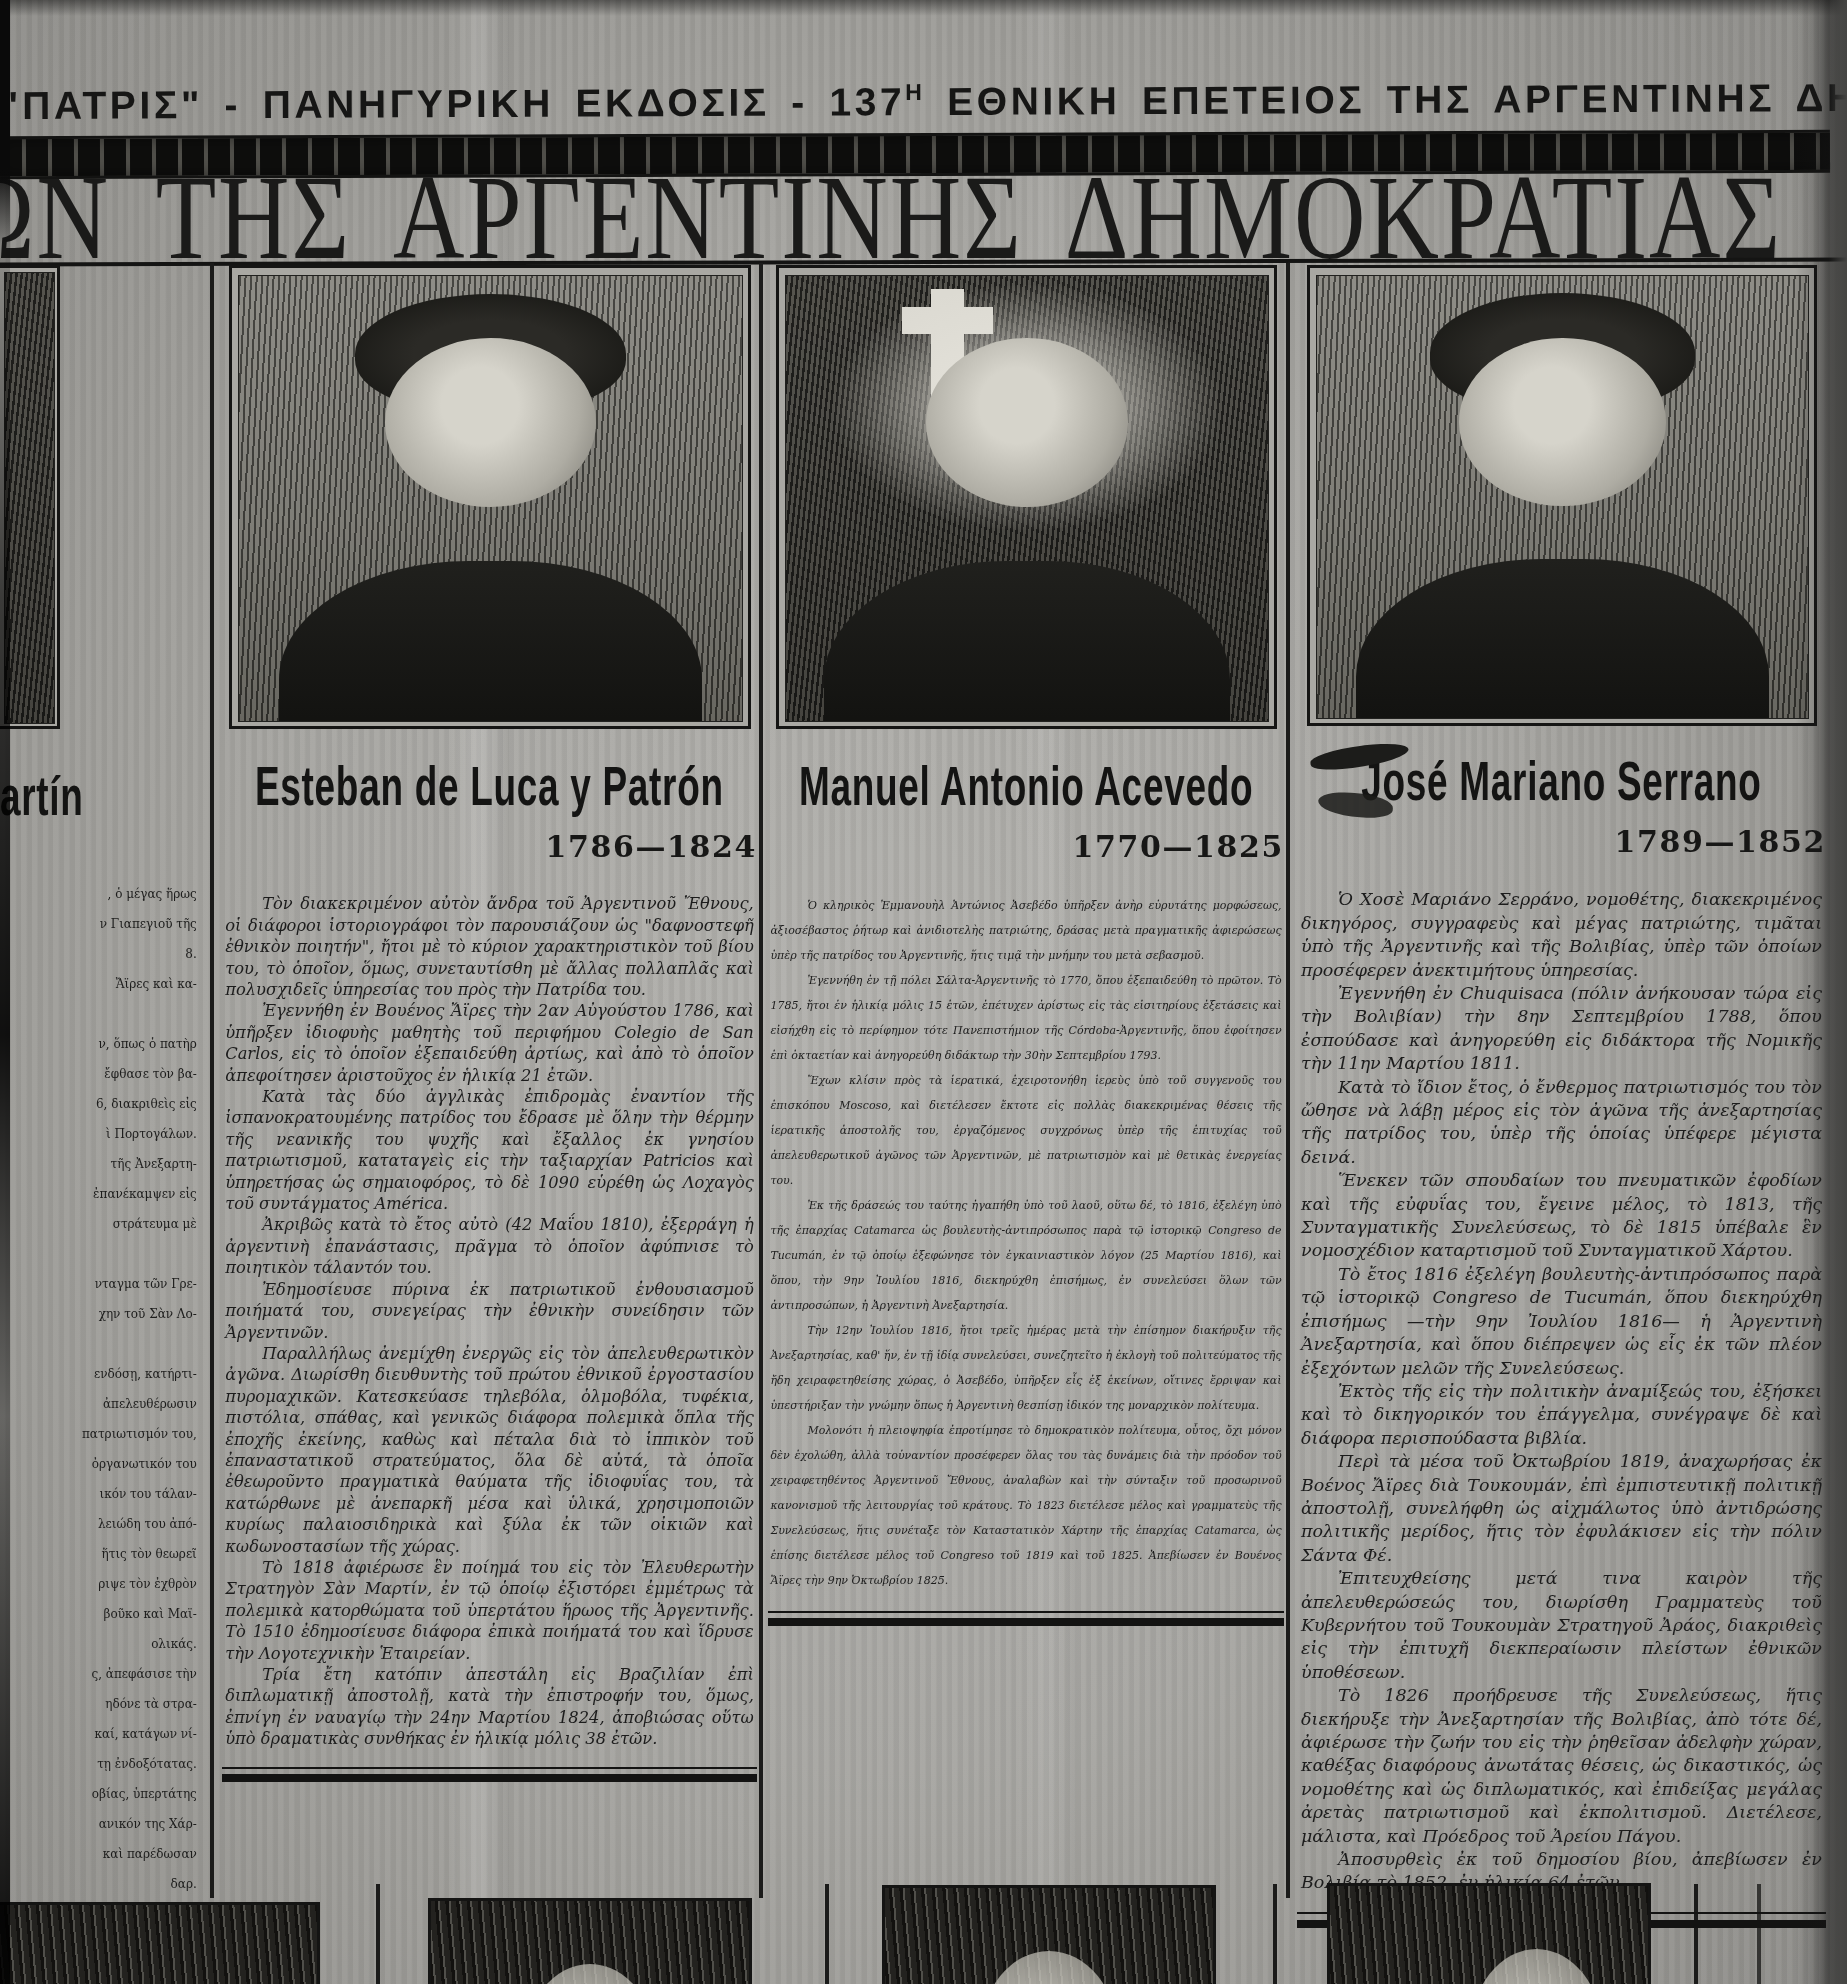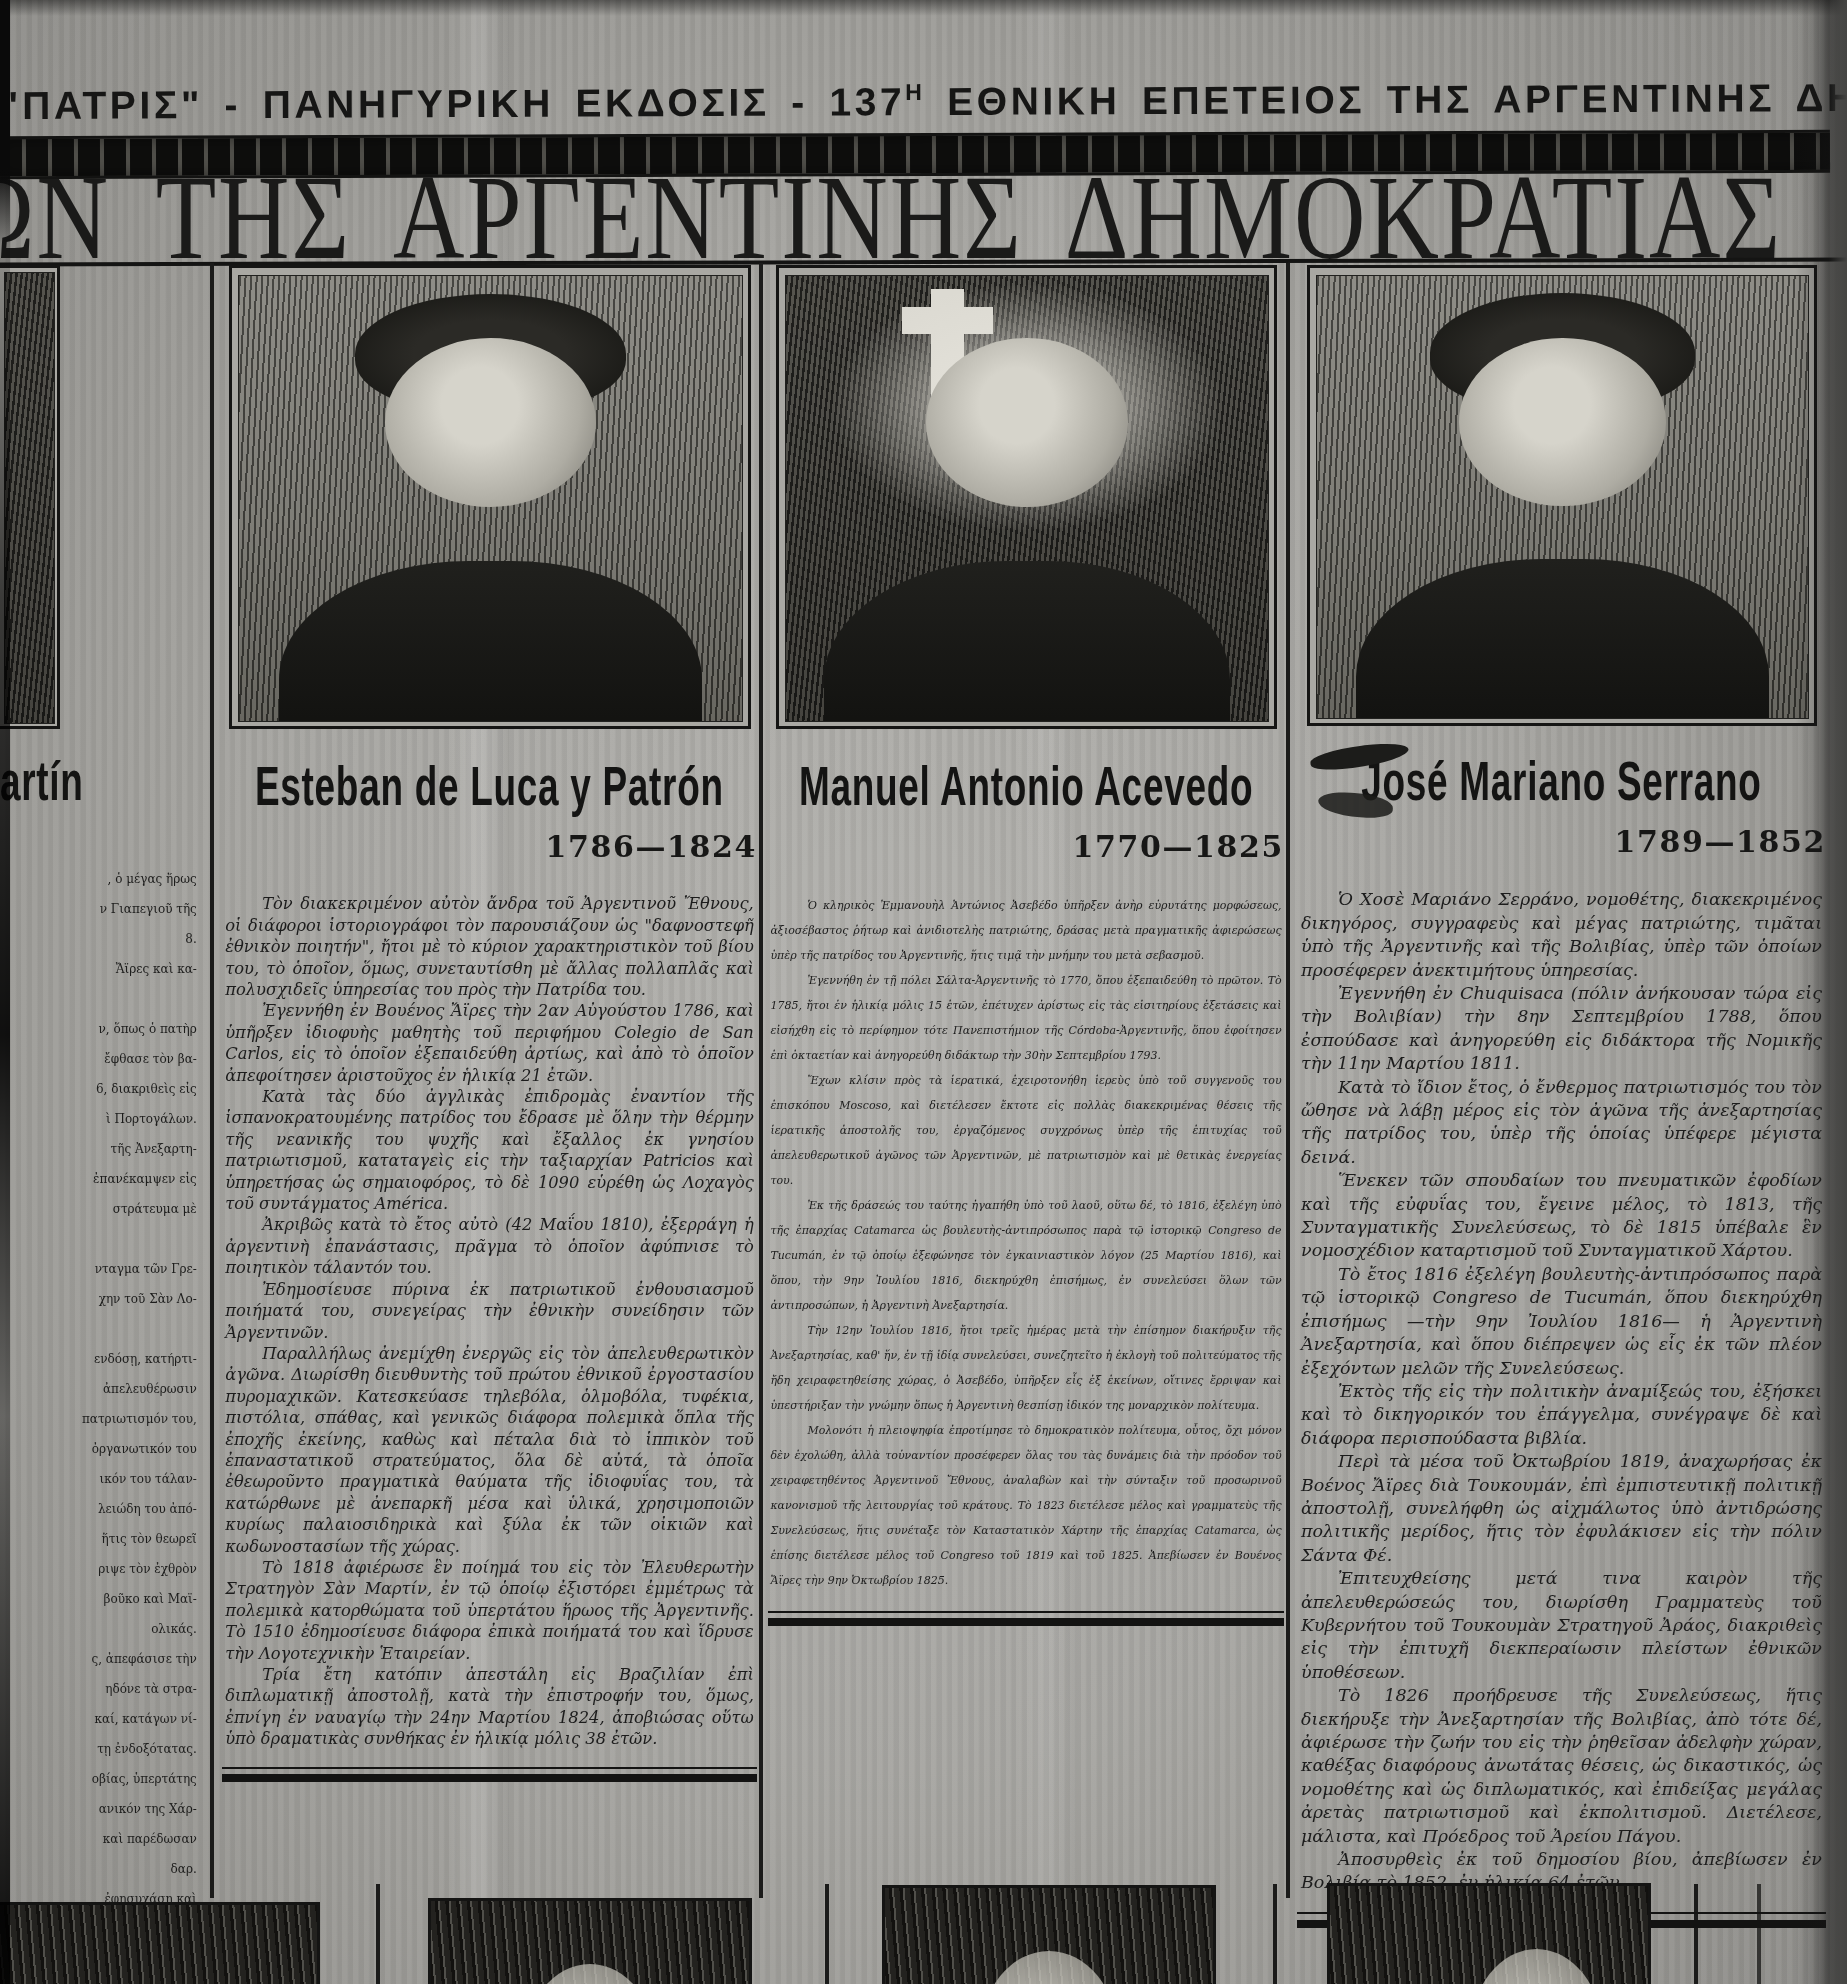--- a/index.html
+++ b/index.html
@@ -76,21 +76,21 @@
   .col-3 .article-title{margin-top:26px;}
   .col-4 .article-title{margin-top:24px;position:relative;}
   .article-dates{text-align:right;font-weight:700;font-size:30px;letter-spacing:1.6px;margin-top:26px;color:#171716;}
   .article-body{margin-top:29px;text-align:justify;font-style:italic;}
   .article-body p{margin:0;text-indent:37px;}
   .col-2 .article-body{font-size:16.3px;line-height:21.4px;padding:0 3.2px;}
   .col-3 .article-body{font-size:11px;line-height:25px;padding:0 2.4px;}
   .col-4 .article-body{font-size:17.5px;line-height:23.4px;padding:0 4px;}
   .article-foot{margin-top:17.5px;border-top:2.8px solid #131312;border-bottom:8px solid #131312;height:5.2px;}
 
-  .title-cut{text-align:left;margin-top:21px;}
+  .title-cut{text-align:left;margin-top:36px;}
   .title-cut .title-inner{transform-origin:left top;}
   .fragments{margin-top:66px;text-align:right;white-space:pre-line;font-size:12px;line-height:30px;padding-right:3.2px;color:#1d1d1c;}
 
   .smudge{position:absolute;background:#1c1c1a;z-index:7;}
   .smudge-1{left:1310px;top:746px;width:99px;height:20.6px;border-radius:55% 45% 60% 40%;transform:rotate(-7deg);}
   .smudge-2{left:1318px;top:793px;width:75px;height:24px;border-radius:45% 55% 40% 60%;transform:rotate(4deg);opacity:.85;}
 
   
   .bcell{position:absolute;z-index:6;}
   .bframe{box-sizing:border-box;border:3.6px solid #141413;background:#8e8d88;padding:0;}

